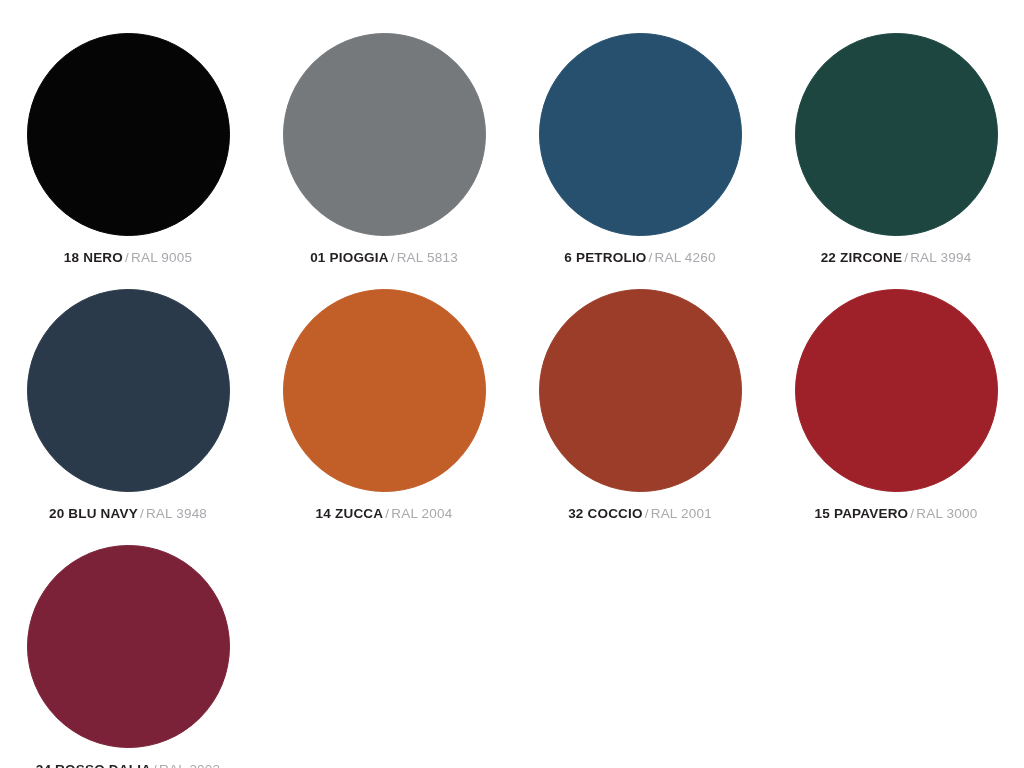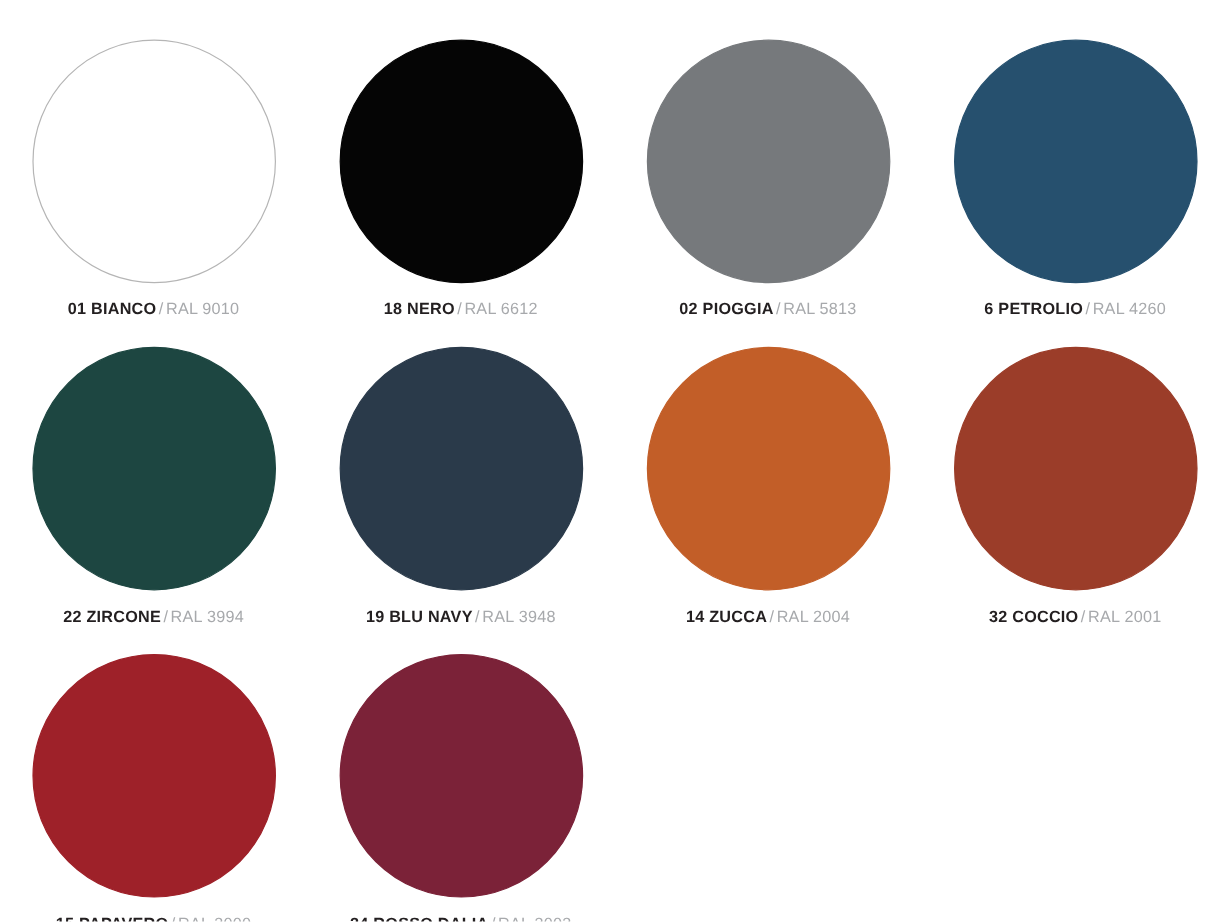--- a/index.html
+++ b/index.html
@@ -66,42 +66,38 @@
   .swatch-code {
     color: #a7a9ac;
     font-weight: normal;
   }
 </style>
 </head>
 <body style="background: rgb(255, 255, 255);">
 
 <div id="palette-grid">
     <div class="swatch-cell">
-      <div class="swatch-disc" style="background: rgb(255, 255, 255); border: 1px solid rgb(181, 181, 181);"></div>
-      <div class="swatch-caption"><span class="swatch-name">01 BIANCO</span><span class="swatch-sep">/</span><span class="swatch-code">RAL 9010</span></div>
-    </div>
-    <div class="swatch-cell">
       <div class="swatch-disc" style="background: rgb(5, 5, 5); border: 1px solid rgb(5, 5, 5);"></div>
-      <div class="swatch-caption"><span class="swatch-name">18 NERO</span><span class="swatch-sep">/</span><span class="swatch-code">RAL 6612</span></div>
+      <div class="swatch-caption"><span class="swatch-name">18 NERO</span><span class="swatch-sep">/</span><span class="swatch-code">RAL 9005</span></div>
     </div>
     <div class="swatch-cell">
       <div class="swatch-disc" style="background: rgb(118, 121, 124); border: 1px solid rgb(118, 121, 124);"></div>
-      <div class="swatch-caption"><span class="swatch-name">02 PIOGGIA</span><span class="swatch-sep">/</span><span class="swatch-code">RAL 5813</span></div>
+      <div class="swatch-caption"><span class="swatch-name">01 PIOGGIA</span><span class="swatch-sep">/</span><span class="swatch-code">RAL 5813</span></div>
     </div>
     <div class="swatch-cell">
       <div class="swatch-disc" style="background: rgb(38, 80, 110); border: 1px solid rgb(38, 80, 110);"></div>
       <div class="swatch-caption"><span class="swatch-name">6 PETROLIO</span><span class="swatch-sep">/</span><span class="swatch-code">RAL 4260</span></div>
     </div>
     <div class="swatch-cell">
       <div class="swatch-disc" style="background: rgb(29, 70, 65); border: 1px solid rgb(29, 70, 65);"></div>
       <div class="swatch-caption"><span class="swatch-name">22 ZIRCONE</span><span class="swatch-sep">/</span><span class="swatch-code">RAL 3994</span></div>
     </div>
     <div class="swatch-cell">
       <div class="swatch-disc" style="background: rgb(42, 58, 74); border: 1px solid rgb(42, 58, 74);"></div>
-      <div class="swatch-caption"><span class="swatch-name">19 BLU NAVY</span><span class="swatch-sep">/</span><span class="swatch-code">RAL 3948</span></div>
+      <div class="swatch-caption"><span class="swatch-name">20 BLU NAVY</span><span class="swatch-sep">/</span><span class="swatch-code">RAL 3948</span></div>
     </div>
     <div class="swatch-cell">
       <div class="swatch-disc" style="background: rgb(194, 94, 40); border: 1px solid rgb(194, 94, 40);"></div>
       <div class="swatch-caption"><span class="swatch-name">14 ZUCCA</span><span class="swatch-sep">/</span><span class="swatch-code">RAL 2004</span></div>
     </div>
     <div class="swatch-cell">
       <div class="swatch-disc" style="background: rgb(155, 61, 41); border: 1px solid rgb(155, 61, 41);"></div>
       <div class="swatch-caption"><span class="swatch-name">32 COCCIO</span><span class="swatch-sep">/</span><span class="swatch-code">RAL 2001</span></div>
     </div>
     <div class="swatch-cell">

